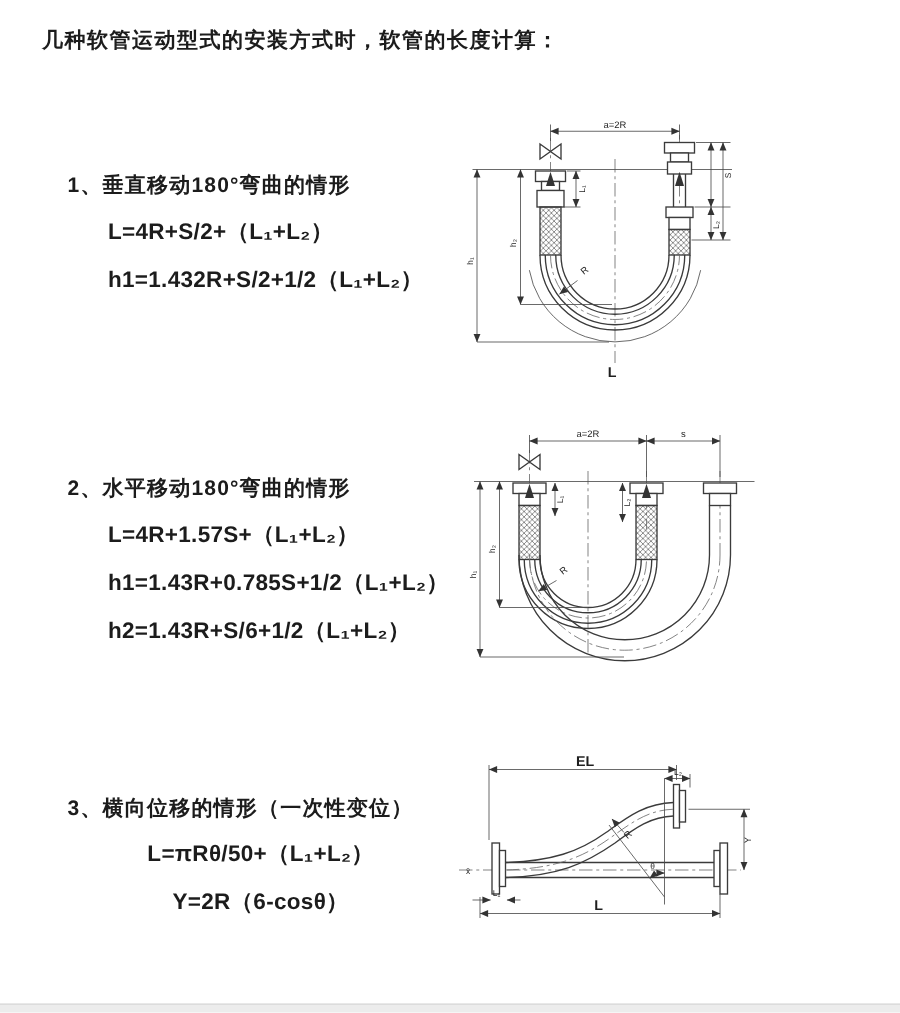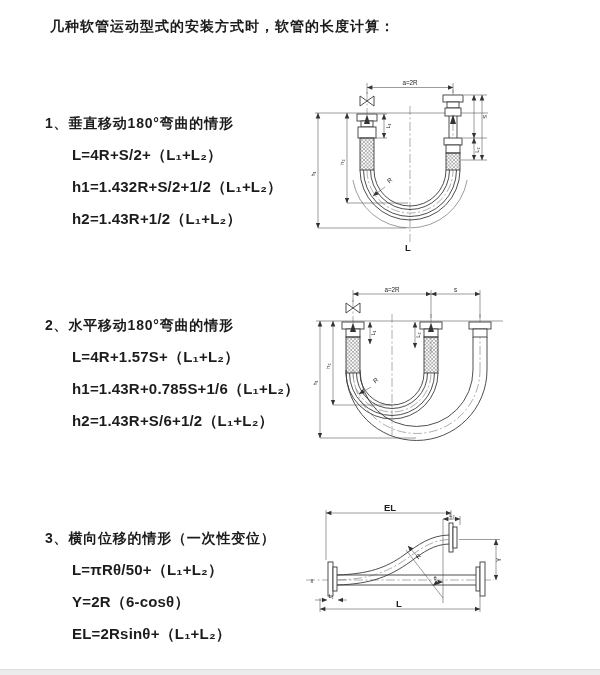--- a/index.html
+++ b/index.html
@@ -2,29 +2,29 @@
 <html><head>
 <meta charset="utf-8">
 <style>
   html,body{margin:0;padding:0;}
   body{
     width:600px;height:675px;position:relative;overflow:hidden;
     background:#ffffff;color:#1c1c1c;
     font-family:"Liberation Sans","DejaVu Sans",sans-serif;
   }
   .page-title{
-    position:absolute;left:50px;top:18px;
+    position:absolute;left:28px;top:18px;
     font-size:14px;font-weight:600;letter-spacing:1px;white-space:nowrap;
   }
   .section{position:absolute;left:45px;margin-top:14px;}
   .sec-heading{font-size:14px;font-weight:600;letter-spacing:0.8px;margin:0 0 6px 0;white-space:nowrap;}
   .formula{font-size:15px;font-weight:600;letter-spacing:0.2px;margin-left:27px;line-height:32px;white-space:nowrap;}
   #sec1{top:101px;}
   #sec2{top:303px;}
-  #sec3{top:516px;}
+  #sec3{top:516px;text-align:center;}
   .dwg{position:absolute;}
   #dwg1{left:310px;top:70px;}
   #dwg2{left:308px;top:278px;}
   #dwg3{left:298px;top:498px;}
   .page-edge{position:absolute;left:0;bottom:0;width:600px;height:5px;background:#ececec;border-top:1px solid #dcdcdc;}
   
   .ln{stroke:#3b3b3b;stroke-width:0.9;fill:none;}
   .fl{fill:#ffffff;stroke:#3b3b3b;stroke-width:0.9;}
   .bd{stroke:#3b3b3b;stroke-width:0.9;}
   .dim{stroke:#4a4a4a;stroke-width:0.55;fill:none;}
@@ -49,35 +49,33 @@
     </marker>
   </defs>
 </svg>
 
 <div class="page-title">几种软管运动型式的安装方式时，软管的长度计算：</div>
 
 <div class="section" id="sec1">
   <p class="sec-heading">1、垂直移动180°弯曲的情形</p>
   <div class="formula">L=4R+S/2+（L₁+L₂）</div>
   <div class="formula">h1=1.432R+S/2+1/2（L₁+L₂）</div>
-  <div class="formula">h2=1.43R+1/2（L₁+L₂）</div>
 </div>
 
 <div class="section" id="sec2">
   <p class="sec-heading">2、水平移动180°弯曲的情形</p>
   <div class="formula">L=4R+1.57S+（L₁+L₂）</div>
-  <div class="formula">h1=1.43R+0.785S+1/6（L₁+L₂）</div>
+  <div class="formula">h1=1.43R+0.785S+1/2（L₁+L₂）</div>
   <div class="formula">h2=1.43R+S/6+1/2（L₁+L₂）</div>
 </div>
 
 <div class="section" id="sec3">
   <p class="sec-heading">3、横向位移的情形（一次性变位）</p>
   <div class="formula">L=πRθ/50+（L₁+L₂）</div>
   <div class="formula">Y=2R（6-cosθ）</div>
-  <div class="formula">EL=2Rsinθ+（L₁+L₂）</div>
 </div>
 
 <svg id="dwg1" class="dwg" width="290" height="195" viewBox="0 0 290 195">
 
   <line class="cl" x1="100" y1="36" x2="100" y2="172"></line>
   <line class="cl" x1="57" y1="22" x2="57" y2="68"></line>
   <line class="cl" x1="143" y1="20" x2="143" y2="83"></line>
   <line class="dim" x1="5" y1="43" x2="178" y2="43"></line>
 
   <g>

